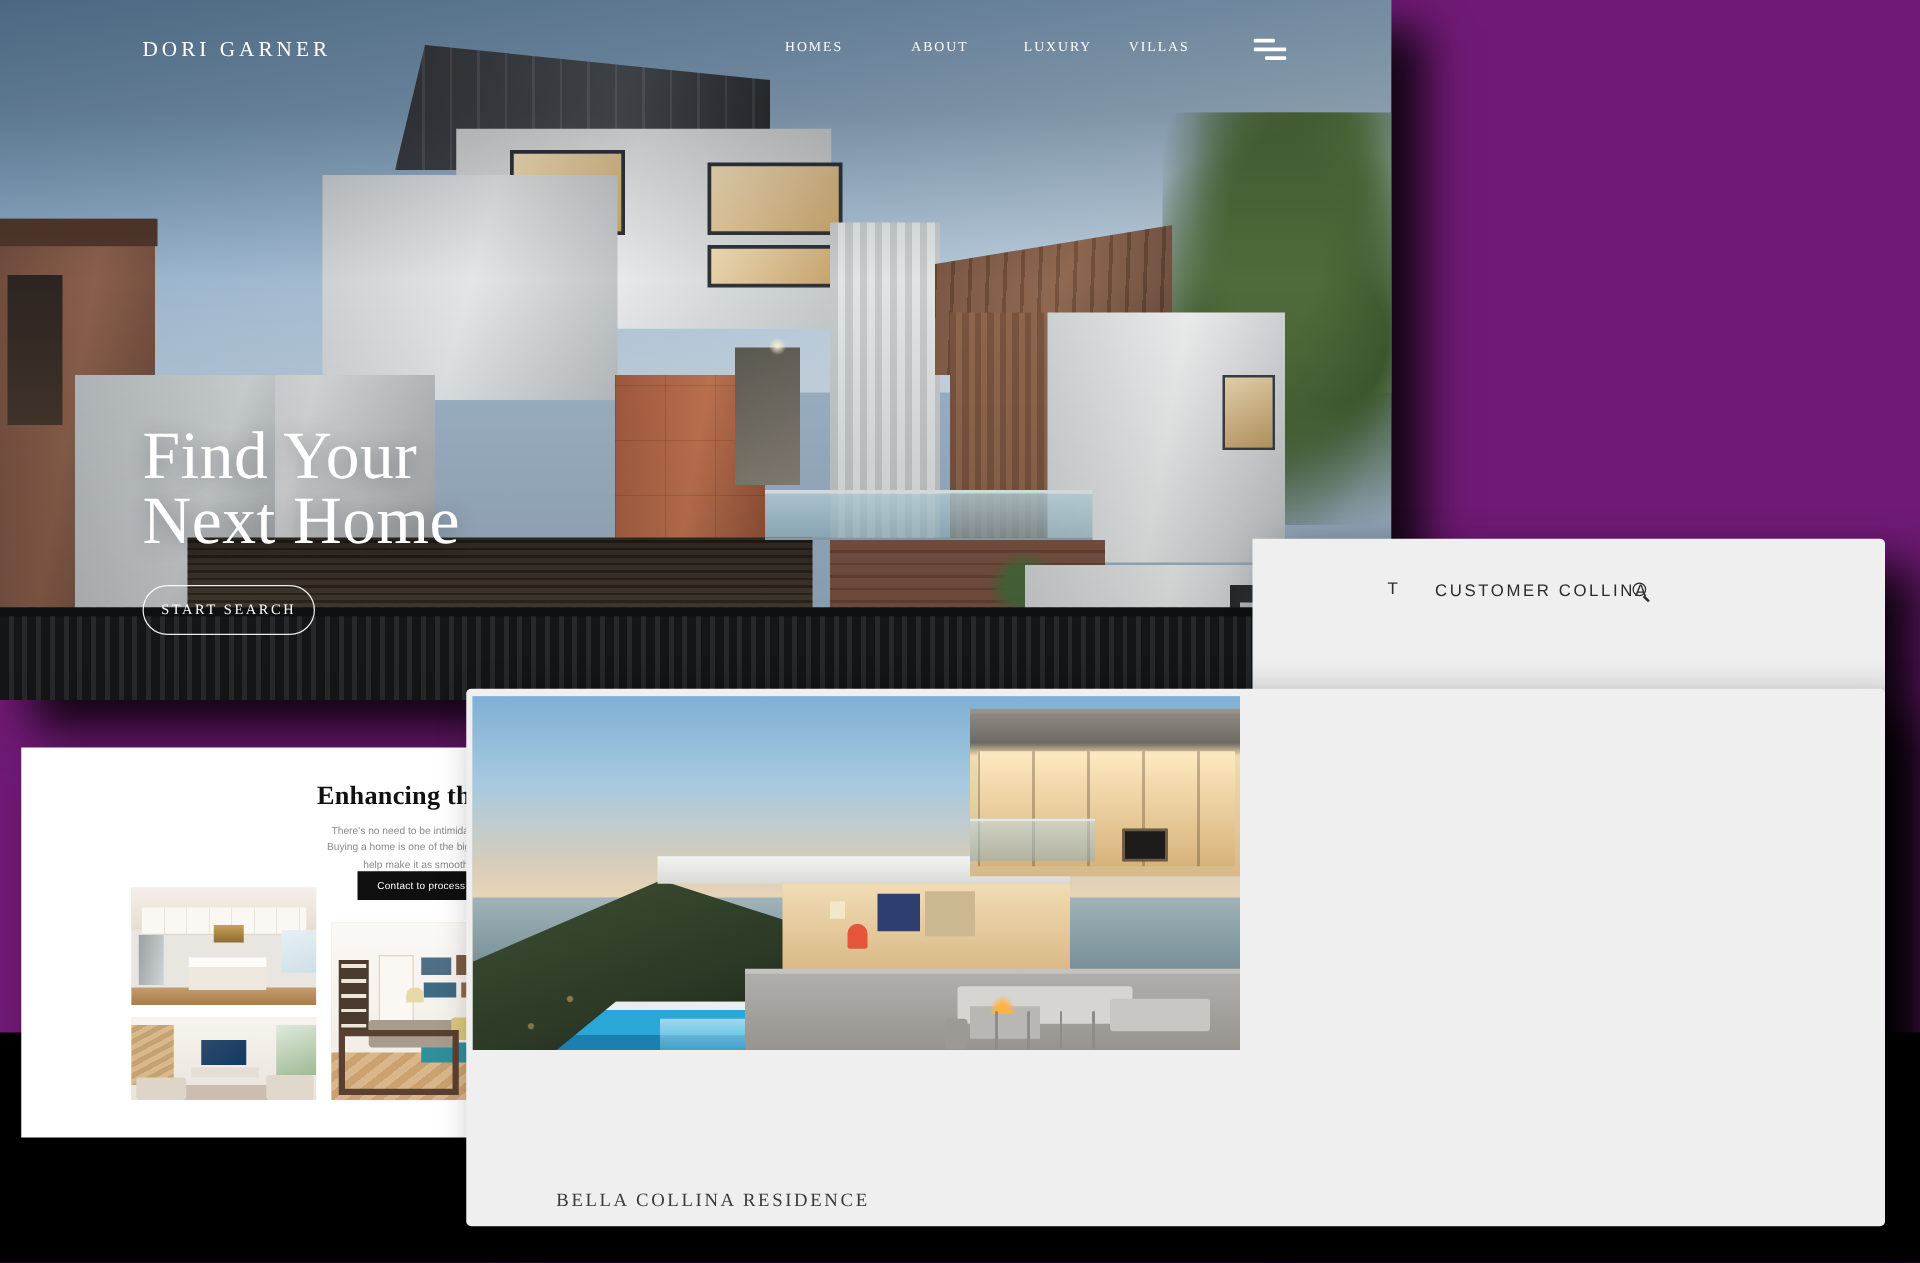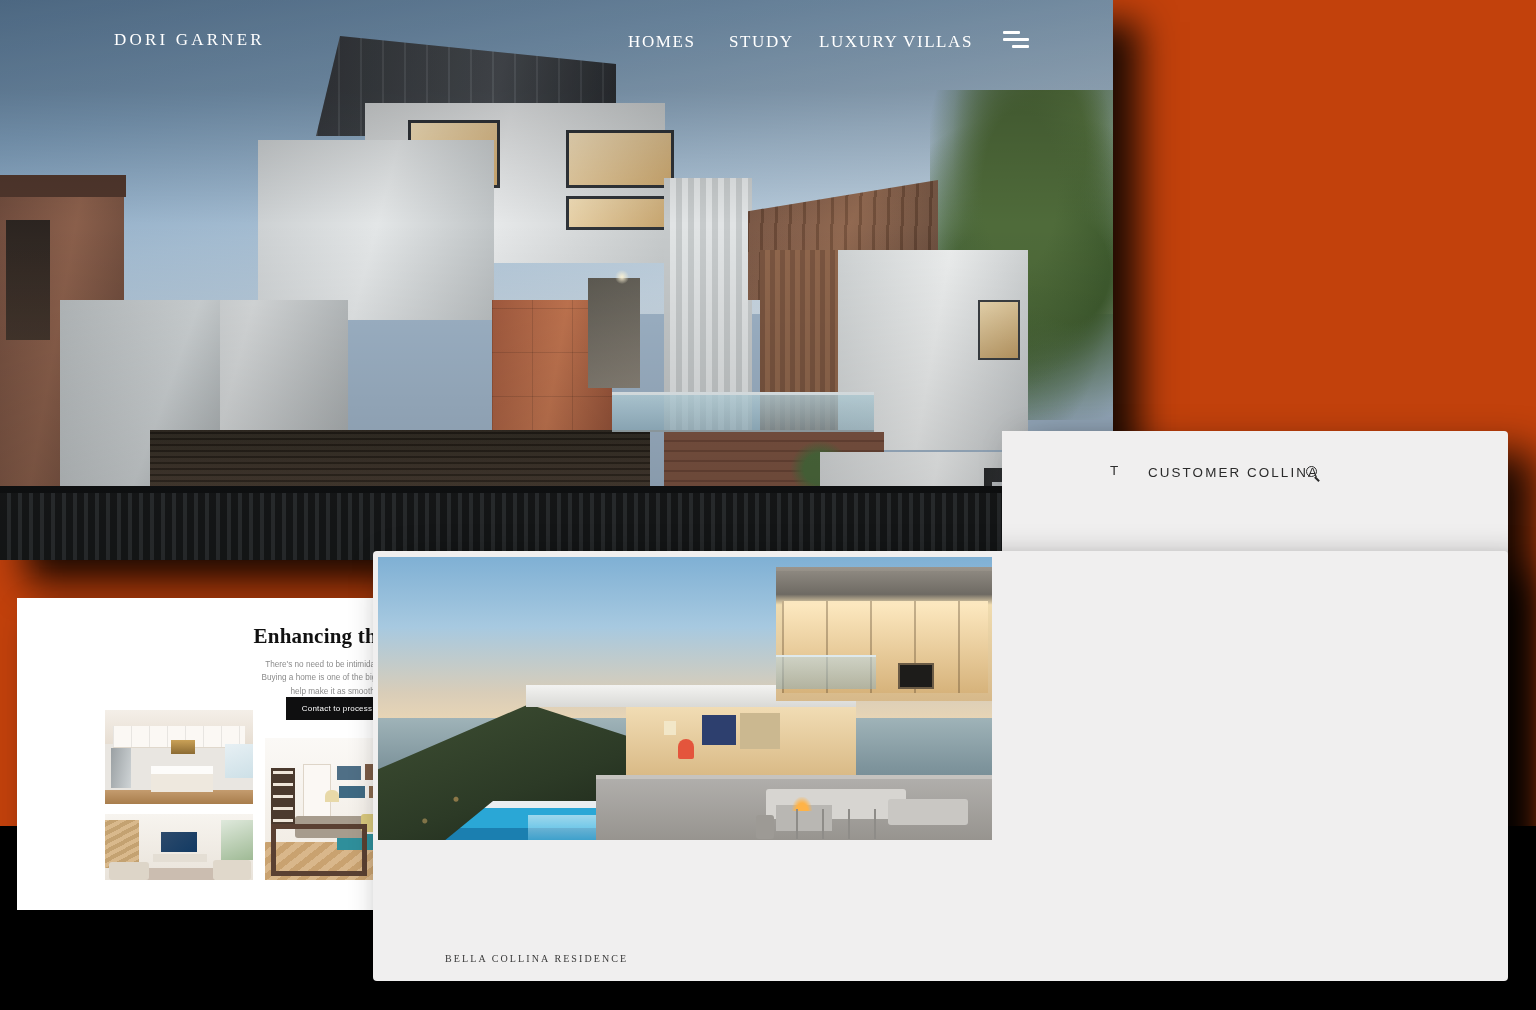--- a/index.html
+++ b/index.html
@@ -2,21 +2,21 @@
 <html><head>
 <meta charset="utf-8">
 <style>
   * { box-sizing: border-box; margin: 0; padding: 0; }
   html, body {
     width: 1536px; height: 1010px;
     background: #000000;
     overflow: hidden;
     font-family: "Liberation Sans", sans-serif;
   }
-  .stage { position: relative; width: 1536px; height: 826px; background: #c2410c; }
+  .stage { position: relative; width: 1536px; height: 826px; background: #701a75; }
 
   
   .hero-window {
     position: absolute; left: 0px; top: 0px; width: 1113px; height: 560px;
     overflow: hidden; background: #9fb4c8;
     box-shadow: 26px 22px 34px rgba(0,0,0,0.85);
   }
   .hero-photo { position: absolute; inset: 0; }
   .sky {
     position: absolute; left:0; top:0; width:100%; height: 56%;
@@ -91,21 +91,21 @@
   .fence{position:absolute;left:0;top:486px;width:1113px;height:76px;
     background:repeating-linear-gradient(90deg,#17191a 0 7px,#2d3032 7px 11px);}
   .fence-top{position:absolute;left:0;top:486px;width:1113px;height:7px;background:#101213;}
   .hero-veil{position:absolute;inset:0;background:linear-gradient(180deg,rgba(0,0,0,.18) 0 16%,rgba(0,0,0,0) 40%,rgba(0,0,0,.18) 100%);}
 
   
   .hero-nav { position:absolute; left:0; top:0; width:100%; height:84px; display:flex; align-items:center; }
   .logo { position:absolute; left:114px; top:30px; color:#fff; font-family:"Liberation Serif",serif;
           font-size:17px; letter-spacing:3.2px; }
   .nav-links { position:absolute; left:628px; top:32px; display:flex; gap:0; }
-  .nav-links a { color:#fff; font-family:"Liberation Serif",serif; font-size:17px;
+  .nav-links a { color:#fff; font-family:"Liberation Serif",serif; font-size:11px;
                  letter-spacing:1.6px; text-decoration:none; }
   .nav-links a:nth-child(1){width:101px;}
   .nav-links a:nth-child(2){width:90px;}
   .nav-links a:nth-child(3){width:84px;}
   .nav-links a:nth-child(4){width:85px;}
   .menu-icon { position:absolute; left:1003px; top:31px; width:26px; height:18px; }
   .menu-icon i { position:absolute; display:block; height:2.5px; background:#fff; border-radius:1px; }
   .menu-icon i:nth-child(1){ left:0; top:0; width:17px; }
   .menu-icon i:nth-child(2){ left:0; top:7px; width:26px; }
   .menu-icon i:nth-child(3){ left:9px; top:14px; width:17px; }
@@ -276,21 +276,21 @@
      background:linear-gradient(180deg,rgba(255,255,255,.55),rgba(120,220,255,.35));}
   .v-sofa{position:absolute;left:388px;top:232px;width:140px;height:30px;background:#d7d5d1;border-radius:3px;}
   .v-sofa2{position:absolute;left:510px;top:242px;width:80px;height:26px;background:#c9c7c3;border-radius:3px;}
   .v-firepit{position:absolute;left:398px;top:248px;width:56px;height:26px;background:#b9b7b3;}
   .v-flame{position:absolute;left:414px;top:240px;width:20px;height:14px;
      background:radial-gradient(ellipse at 50% 100%,#ffb347 0 40%,rgba(255,140,40,0) 75%);}
   .v-chairs{position:absolute;left:418px;top:252px;width:84px;height:30px;
      background:repeating-linear-gradient(90deg,#8e8c88 0 2px,transparent 2px 26px);}
   .v-table{position:absolute;left:378px;top:258px;width:18px;height:24px;background:#9d9a95;border-radius:3px;}
   .villa-caption { position:absolute; left:72px; top:402px; color:#3a3a3a;
-     font-family:"Liberation Serif",serif; font-size:10px; letter-spacing:2.1px; }
+     font-family:"Liberation Serif",serif; font-size:15px; letter-spacing:2.1px; }
 </style>
 </head>
 <body>
 
 <div class="stage">
 
   <div class="hero-window">
     <div class="hero-photo">
       <div class="sky"></div>
       <div class="tree"></div>
@@ -321,31 +321,36 @@
       <div class="driveway"></div>
       <div class="fence"></div>
       <div class="fence-top"></div>
       <div class="hero-veil"></div>
     </div>
 
     <div class="hero-nav">
       <div class="logo">DORI GARNER</div>
       <div class="nav-links">
         <a>HOMES</a>
-        <a>STUDY</a>
+        <a>ABOUT</a>
         <a>LUXURY</a>
         <a>VILLAS</a>
       </div>
       <div class="menu-icon">
         <i></i>
         <i></i>
         <i></i>
       </div>
     </div>
 
+    <div class="hero-copy">
+      <div class="hero-title">Find Your</div>
+      <div class="hero-title">Next Home</div>
+      <div class="hero-btn">START SEARCH</div>
+    </div>
   </div>
 
   <div class="showcase-window">
     <div class="showcase-nav">
       <div class="cut-t">T</div>
       <div class="showcase-label">CUSTOMER COLLINA</div>
       <div class="search-icon">
         <span class="ring"></span>
         <span class="stick"></span>
       </div>

